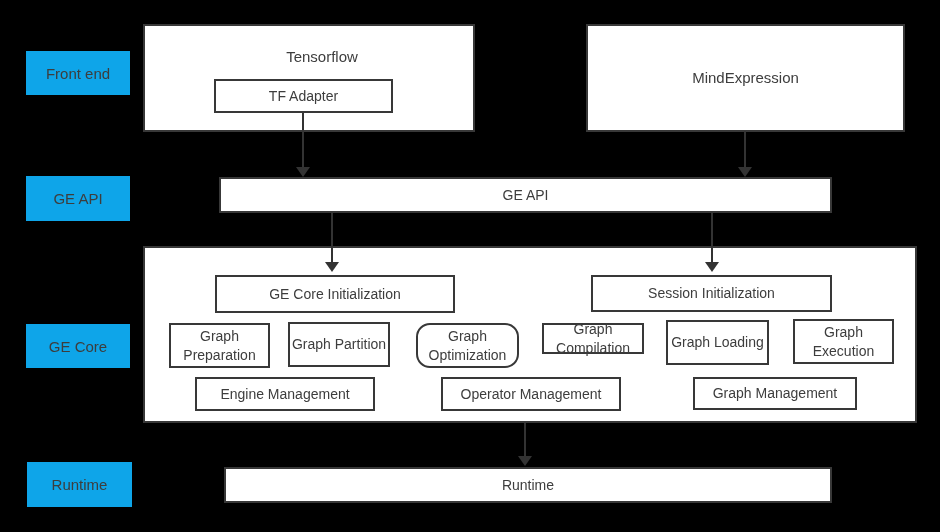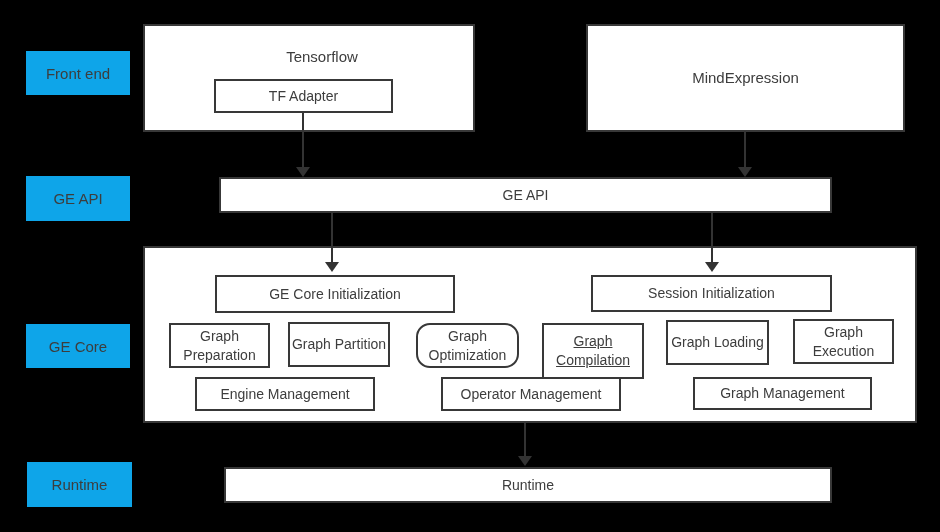--- a/index.html
+++ b/index.html
@@ -48,27 +48,27 @@
 
   
   #ge-core{left:143px;top:246px;width:774px;height:177px;display:block;}
   #ge-core .box{font-size:14px;}
   #ge-core-init{left:70px;top:27px;width:240px;height:38px;}
   #session-init{left:446px;top:27px;width:241px;height:37px;}
 
   #mod-0{left:24px; top:75px;width:101px;height:45px;}
   #mod-1{left:143px;top:74px;width:102px;height:45px;}
   #mod-2{left:271px;top:75px;width:103px;height:45px;border-radius:14px;}
-  #mod-3{left:397px;top:75px;width:102px;height:56px;text-decoration:underline;}
+  #mod-3{left:397px;top:75px;width:102px;height:31px;}
   #mod-4{left:521px;top:72px;width:103px;height:45px;}
   #mod-5{left:648px;top:71px;width:101px;height:45px;}
 
   #mgr-0{left:50px; top:129px;width:180px;height:34px;}
   #mgr-1{left:296px;top:129px;width:180px;height:34px;}
-  #mgr-2{left:548px;top:129px;width:179px;height:33px;}
+  #mgr-2{left:548px;top:129px;width:164px;height:33px;}
 
   
   #runtime-bar{left:224px;top:467px;width:608px;height:36px;}
 
   
   .arrow{
     position:absolute;
     width:2px;
     background:#333;
   }

